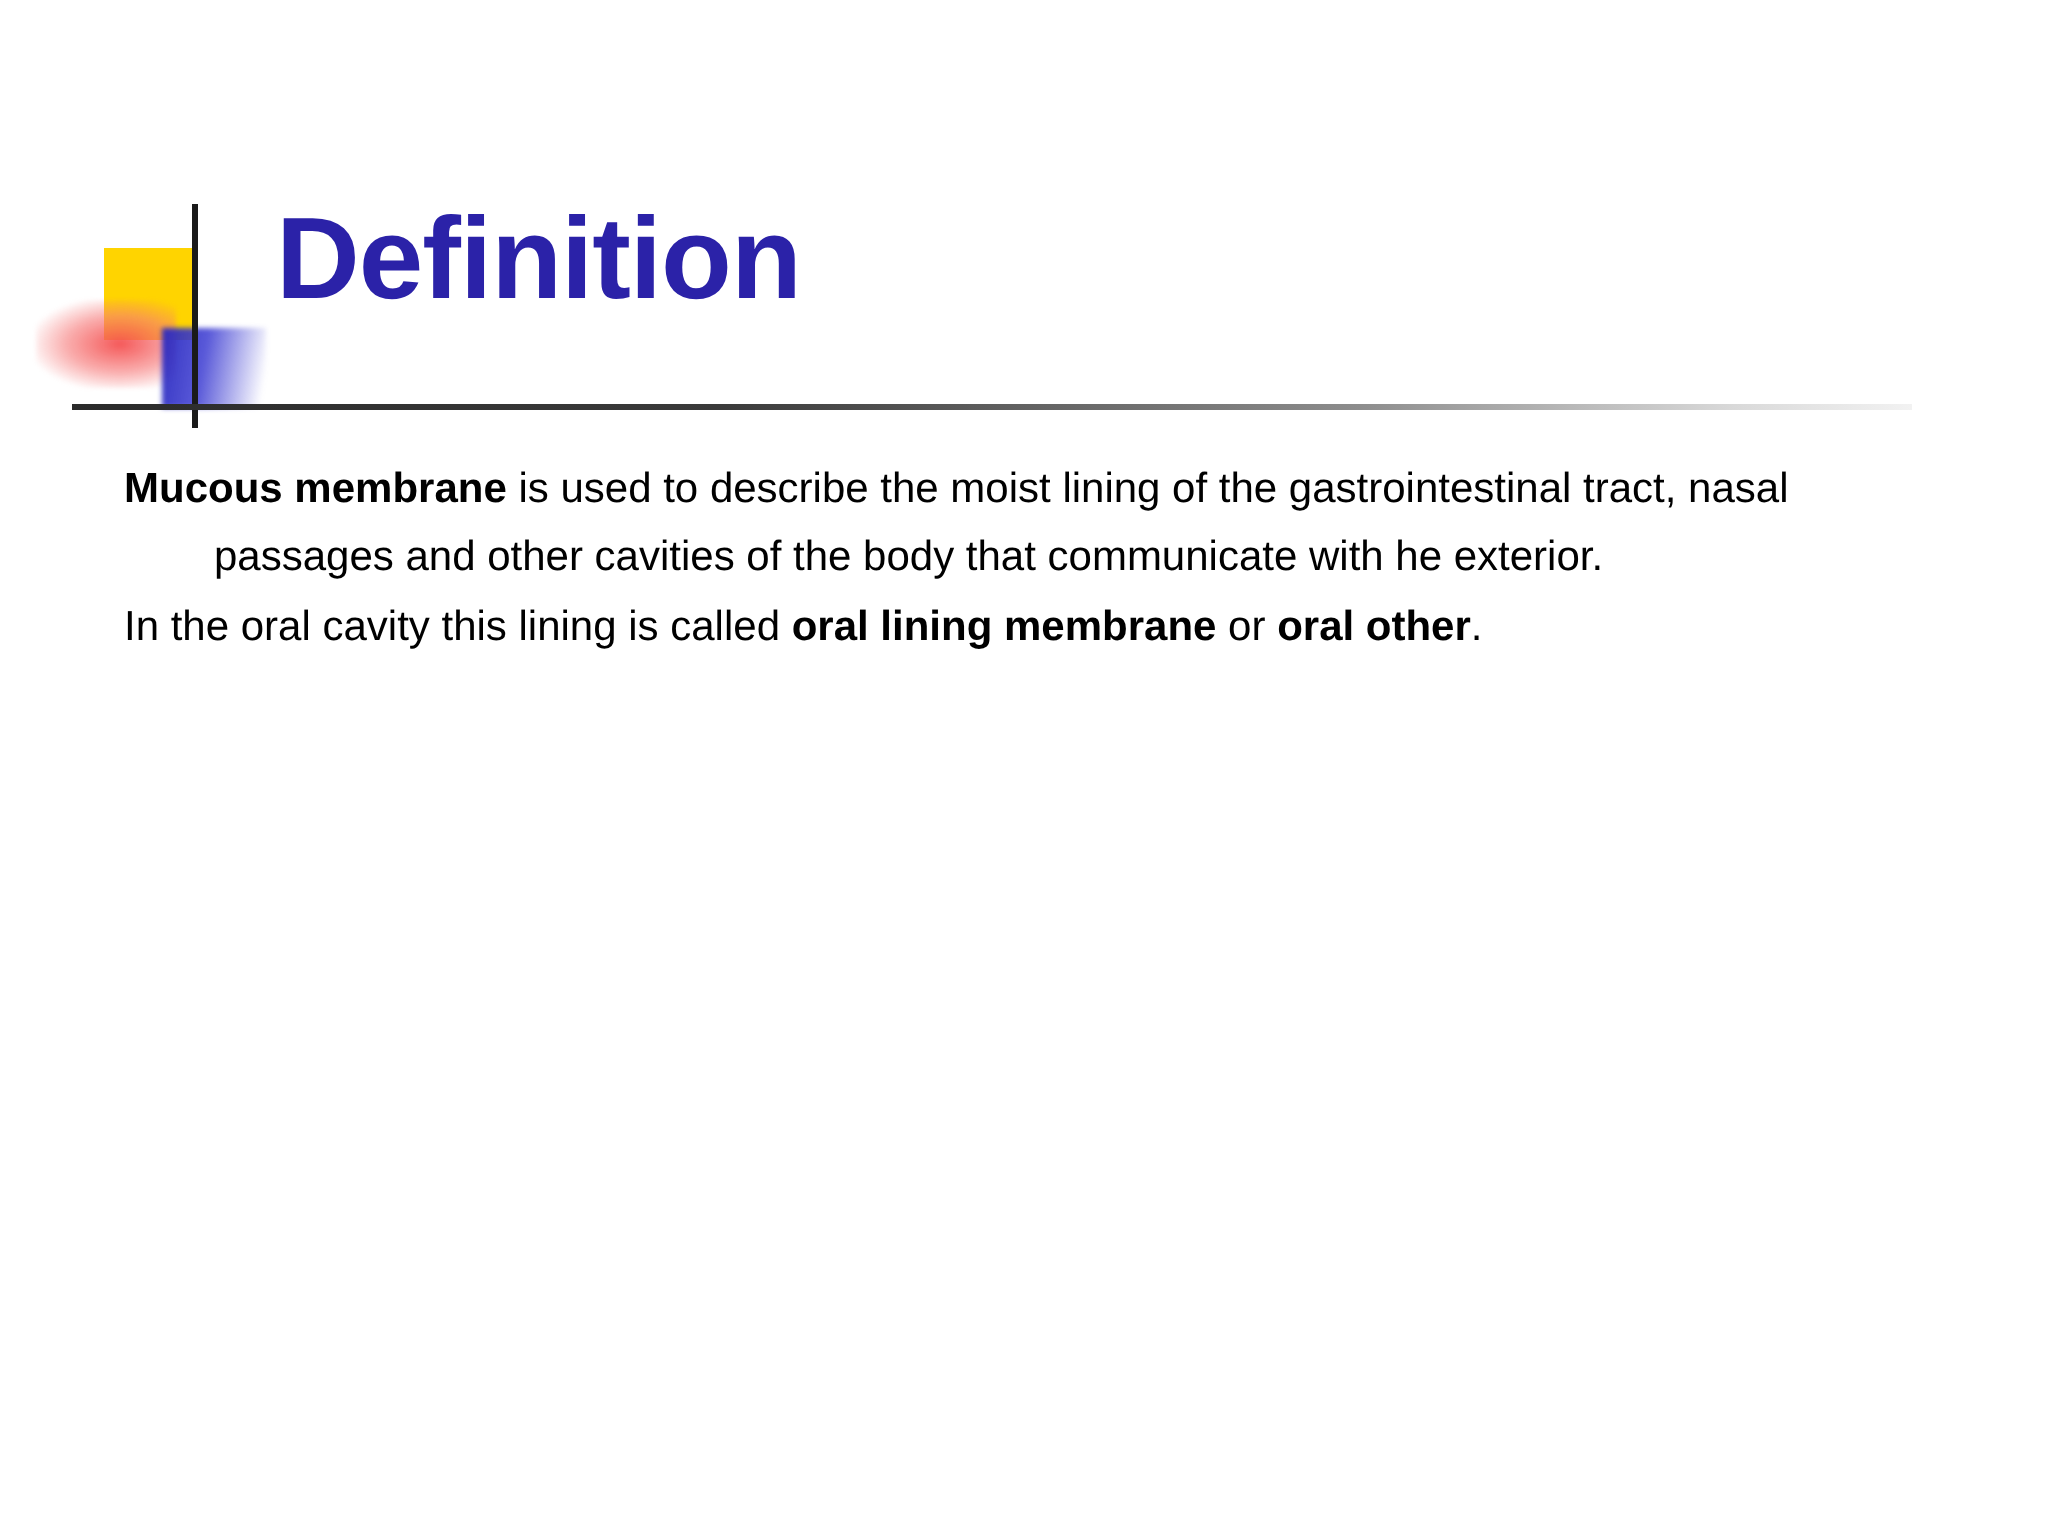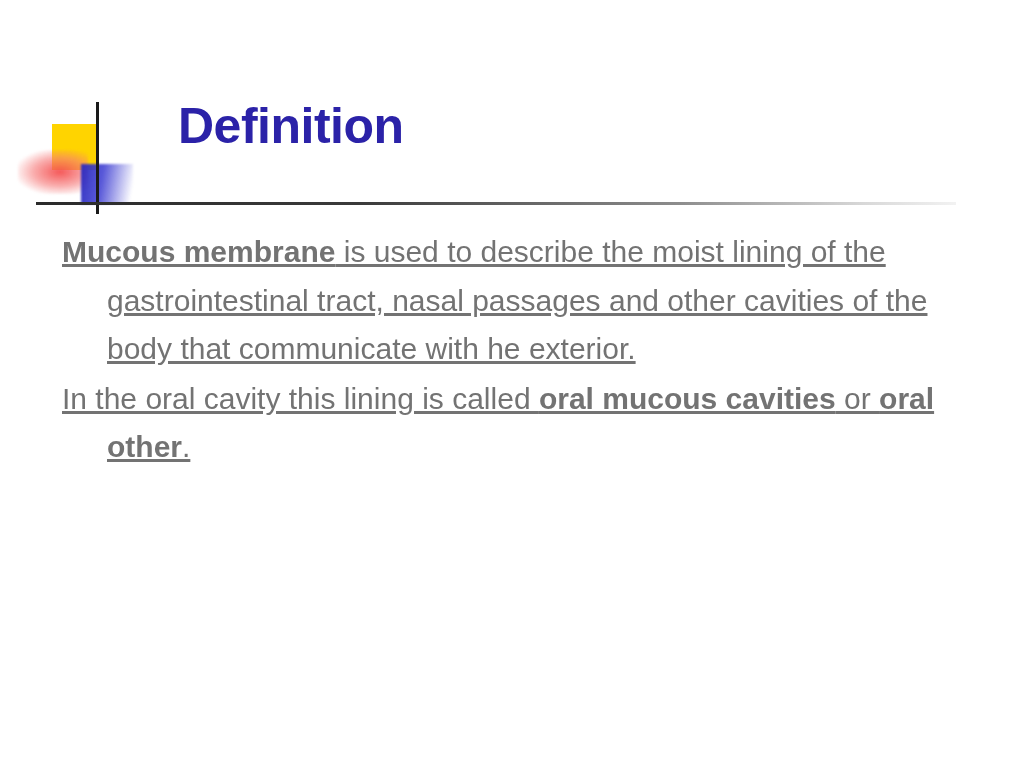--- a/index.html
+++ b/index.html
@@ -79,39 +79,37 @@
     left: 36px;
     top: 110px;
     width: 920px;
     height: 3px;
     background: linear-gradient(90deg, #2b2b2b 0%, #3a3a3a 35%, #8d8d8d 70%, #d8d8d8 90%, #f2f2f2 100%);
   }
   .slide-title {
     position: absolute;
     left: 138px;
     top: 8px;
-    font-size: 50px;
+    font-size: 58px;
     font-weight: bold;
     color: #2b22a8;
     letter-spacing: -0.5px;
     line-height: 1.05;
     white-space: nowrap;
-    margin-left: 40px;
   }
 
   
   .body-text {
     position: absolute;
     left: 62px;
     top: 228px;
     width: 910px;
-    font-size: 30px;
-    color: #737373;
+    font-size: 21px;
+    color: #000000;
     line-height: 1.62;
-    text-decoration: underline;
   }
   .para {
     margin: 0 0 1px 0;
     text-indent: 0;
     padding-left: 45px;
   }
   .para .first-line-pull {
     margin-left: -45px;
   }
   .b { font-weight: bold; }
@@ -127,16 +125,16 @@
       <div class="sq-red"></div>
       <div class="sq-blue"></div>
       <div class="rule-v"></div>
     </div>
     <div class="rule-h"></div>
     <div class="slide-title">Definition</div>
   </div>
 
   <div class="body-text">
     <p class="para"><span class="first-line-pull"><span class="b">Mucous membrane</span><span> is used to describe the moist lining of the gastrointestinal tract, nasal passages and other cavities of the body that communicate with he exterior.</span></span></p>
-    <p class="para"><span class="first-line-pull"><span> In the oral cavity this lining is called </span><span class="b">oral mucous cavities</span><span> or </span><span class="b">oral other</span><span>.</span></span></p>
+    <p class="para"><span class="first-line-pull"><span> In the oral cavity this lining is called </span><span class="b">oral lining membrane</span><span> or </span><span class="b">oral other</span><span>.</span></span></p>
   </div>
 
 </div>
 
 </body></html>

